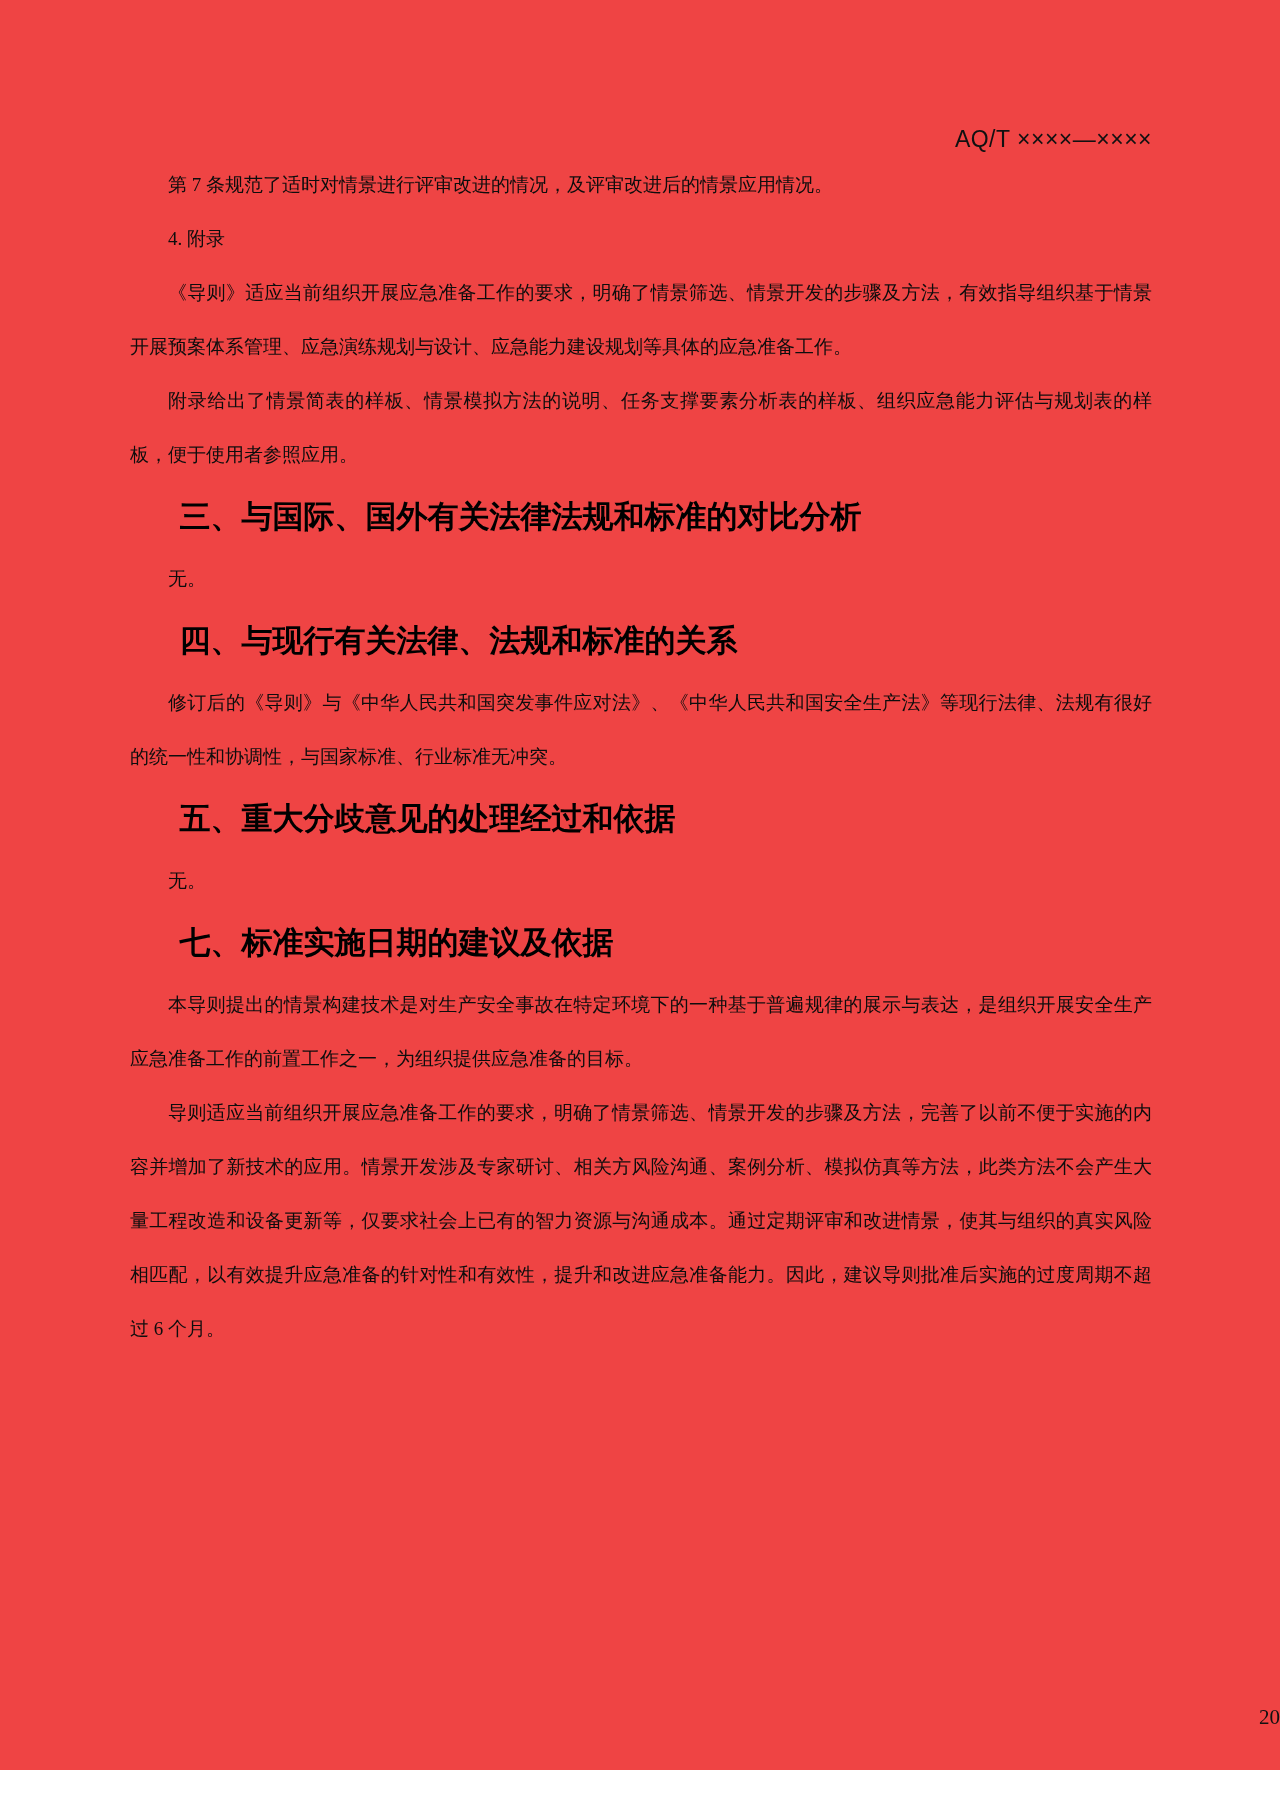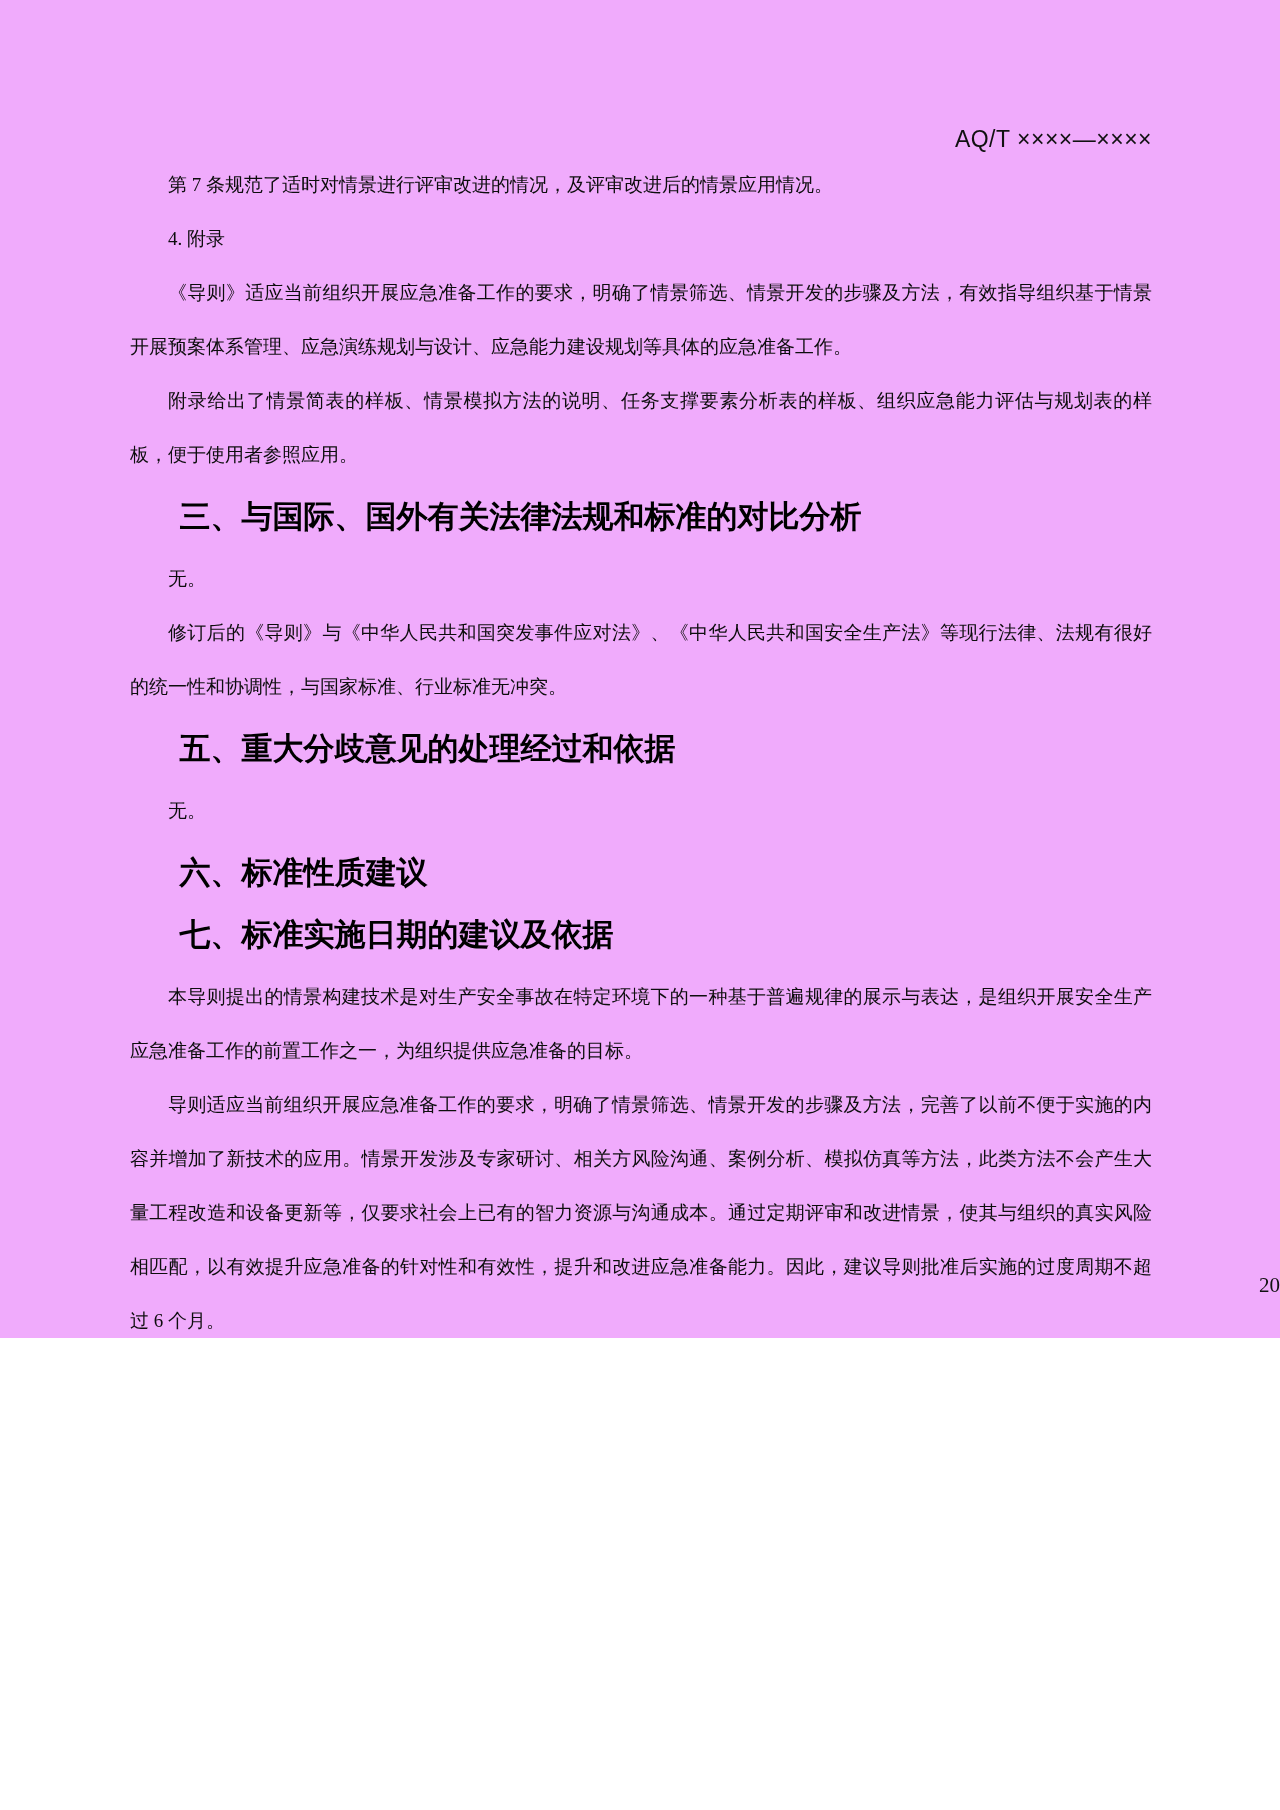--- a/index.html
+++ b/index.html
@@ -6,22 +6,22 @@
     margin: 0;
     padding: 0;
     background: #ffffff;
     width: 1280px;
     height: 1810px;
     overflow: hidden;
   }
   .page {
     position: relative;
     width: 1280px;
-    height: 1338px;
-    background: #f0abfc;
+    height: 1770px;
+    background: #ef4444;
     color: #000000;
     font-family: "Liberation Serif", "DejaVu Serif", serif;
   }
   .doc-header {
     position: absolute;
     top: 126px;
     left: 130px;
     width: 1022px;
     text-align: right;
     font-family: "Liberation Sans", "DejaVu Sans", sans-serif;
@@ -78,28 +78,28 @@
     <p class="para">4. 附录</p>
 
     <p class="para">《导则》适应当前组织开展应急准备工作的要求，明确了情景筛选、情景开发的步骤及方法，有效指导组织基于情景开展预案体系管理、应急演练规划与设计、应急能力建设规划等具体的应急准备工作。</p>
 
     <p class="para">附录给出了情景简表的样板、情景模拟方法的说明、任务支撑要素分析表的样板、组织应急能力评估与规划表的样板，便于使用者参照应用。</p>
 
     <h2 class="heading">三、与国际、国外有关法律法规和标准的对比分析</h2>
 
     <p class="para">无。</p>
 
+    <h2 class="heading">四、与现行有关法律、法规和标准的关系</h2>
 
     <p class="para">修订后的《导则》与《中华人民共和国突发事件应对法》、《中华人民共和国安全生产法》等现行法律、法规有很好的统一性和协调性，与国家标准、行业标准无冲突。</p>
 
     <h2 class="heading">五、重大分歧意见的处理经过和依据</h2>
 
     <p class="para">无。</p>
 
-    <h2 class="heading">六、标准性质建议</h2>
 
 
     <h2 class="heading">七、标准实施日期的建议及依据</h2>
 
     <p class="para">本导则提出的情景构建技术是对生产安全事故在特定环境下的一种基于普遍规律的展示与表达，是组织开展安全生产应急准备工作的前置工作之一，为组织提供应急准备的目标。</p>
 
     <p class="para">导则适应当前组织开展应急准备工作的要求，明确了情景筛选、情景开发的步骤及方法，完善了以前不便于实施的内容并增加了新技术的应用。情景开发涉及专家研讨、相关方风险沟通、案例分析、模拟仿真等方法，此类方法不会产生大量工程改造和设备更新等，仅要求社会上已有的智力资源与沟通成本。通过定期评审和改进情景，使其与组织的真实风险相匹配，以有效提升应急准备的针对性和有效性，提升和改进应急准备能力。因此，建议导则批准后实施的过度周期不超过 6 个月。</p>
 
   </div>
 

